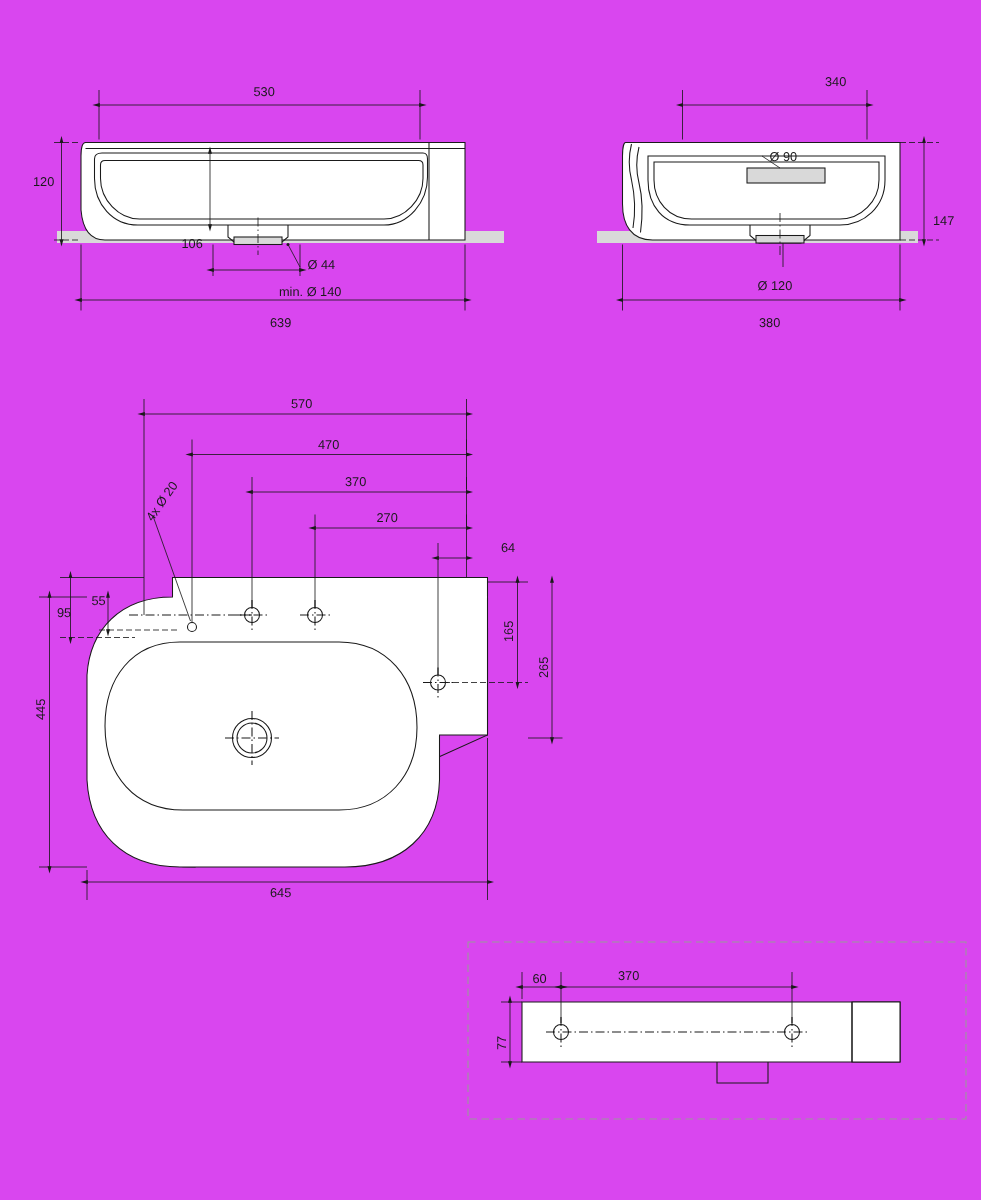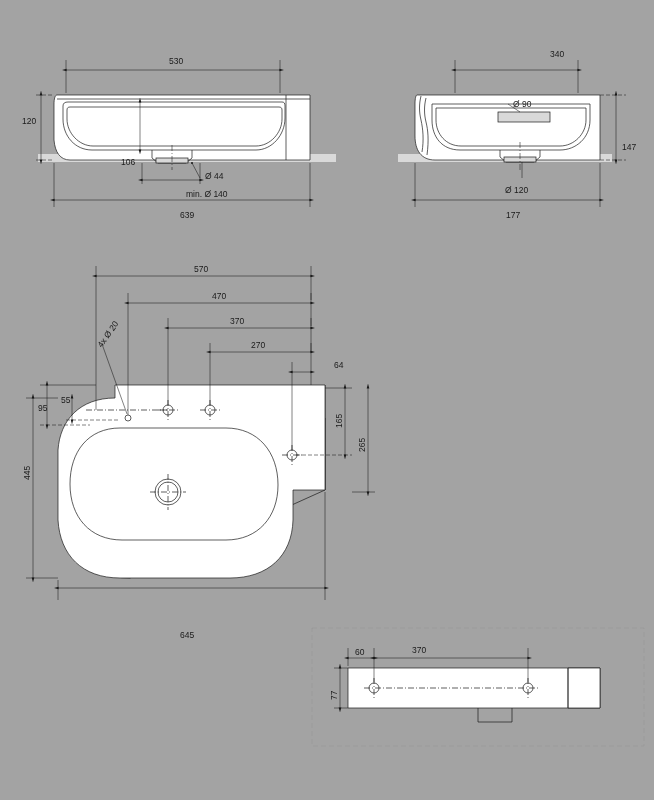--- a/index.html
+++ b/index.html
@@ -7,21 +7,21 @@
     padding: 0;
     background: #ffffff;
   }
   body {
     font-family: "Liberation Sans", sans-serif;
   }
   #sheet {
     position: relative;
     width: 654px;
     height: 800px;
-    background: #a3a3a3;
+    background: #d946ef;
     overflow: hidden;
   }
   svg.drawing {
     position: absolute;
     left: 0;
     top: 0;
     width: 654px;
     height: 800px;
   }
   .dimtext {
@@ -244,35 +244,35 @@
   </svg>
 
   <div class="dimtext" style="left:169px; top:57px;">530</div>
   <div class="dimtext" style="left:180px; top:211px;">639</div>
   <div class="dimtext rot" style="left:22px; top:117px;">120</div>
   <div class="dimtext" style="left:121px; top:119px;margin-top:39px;">106</div>
   <div class="dimtext" style="left:205px; top:172px;">Ø 44</div>
   <div class="dimtext" style="left:146px; top:190px;margin-left:40px;">min. Ø 140</div>
 
   <div class="dimtext" style="left:506px; top:50px;margin-left:44px;">340</div>
-  <div class="dimtext" style="left:506px; top:211px;">177</div>
+  <div class="dimtext" style="left:506px; top:211px;">380</div>
   <div class="dimtext" style="left:622px; top:122px;margin-top:21px;">147</div>
   <div class="dimtext" style="left:513px; top:100px;">Ø 90</div>
   <div class="dimtext" style="left:505px; top:186px;">Ø 120</div>
 
   <div class="dimtext" style="left:194px; top:265px;">570</div>
   <div class="dimtext" style="left:212px; top:292px;text-align:center;">470</div>
   <div class="dimtext" style="left:230px; top:317px;">370</div>
   <div class="dimtext" style="left:251px; top:341px;">270</div>
   <div class="dimtext" style="left:297px; top:361px;padding-left:37px;">64</div>
   <div class="dimtext rot" style="left:96px; top:344px; transform: rotate(-55deg);">4x Ø 20</div>
   <div class="dimtext" style="left:38px; top:404px;">95</div>
   <div class="dimtext" style="left:61px; top:396px;">55</div>
   <div class="dimtext rot" style="left:23px; top:480px; transform: rotate(-90deg); transform-origin: left top;">445</div>
-  <div class="dimtext" style="left:180px; top:591px;margin-top:40px;">645</div>
+  <div class="dimtext" style="left:180px; top:591px;">645</div>
   <div class="dimtext rot" style="left:335px; top:428px; transform: rotate(-90deg); transform-origin: left top;">165</div>
   <div class="dimtext rot" style="left:358px; top:452px; transform: rotate(-90deg); transform-origin: left top;">265</div>
 
   <div class="dimtext" style="left:355px; top:648px;">60</div>
   <div class="dimtext" style="left:412px; top:646px;">370</div>
   <div class="dimtext rot" style="left:330px; top:700px; transform: rotate(-90deg); transform-origin: left top;">77</div>
 
 </div>
 
 </body></html>

